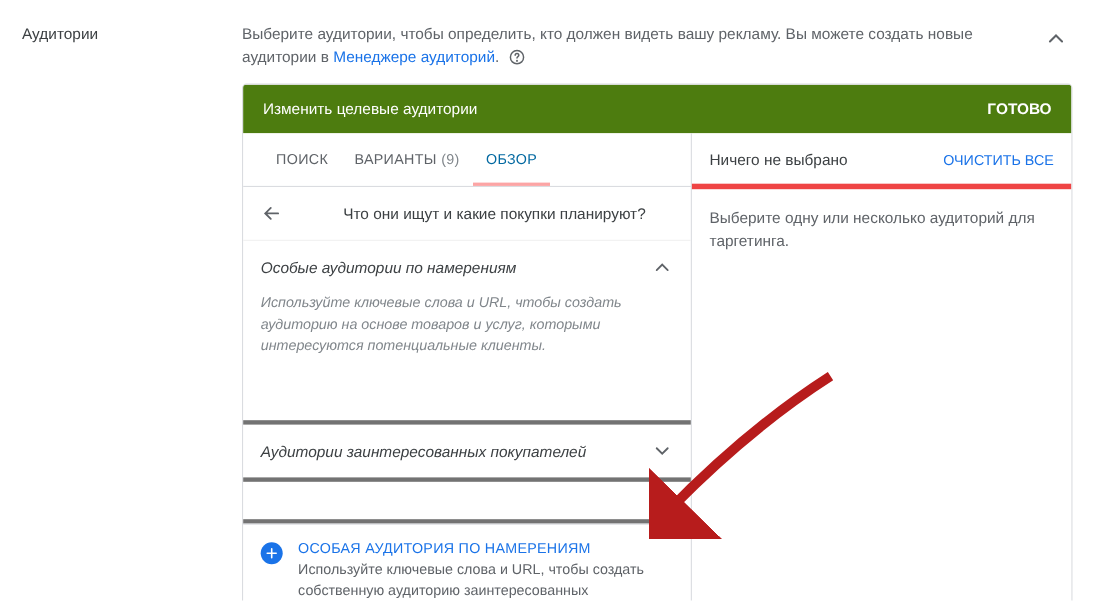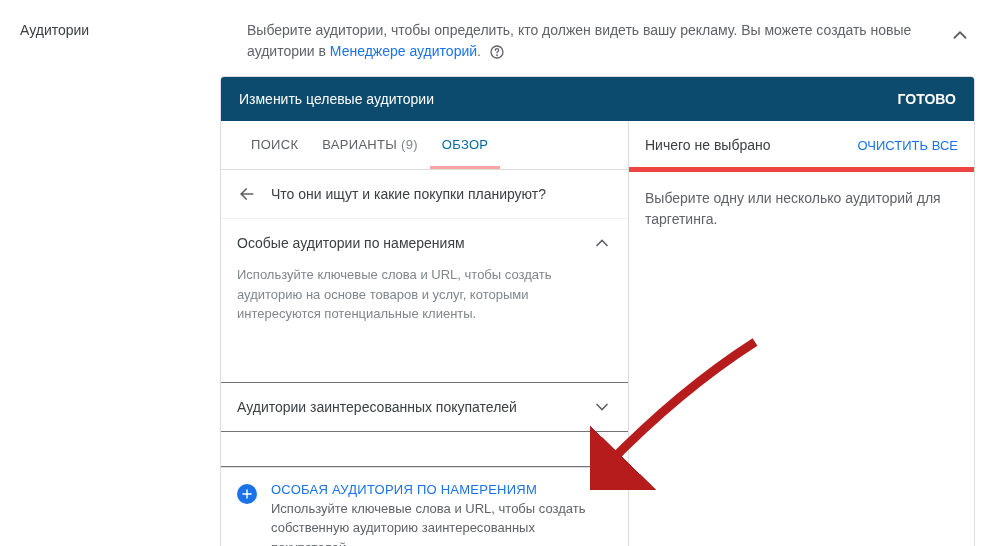--- a/index.html
+++ b/index.html
@@ -1,37 +1,37 @@
 <!DOCTYPE html>
 <html><head>
   <meta charset="utf-8">
   <style>
     * { box-sizing: border-box; margin: 0; padding: 0; font-family: Arial, Helvetica, sans-serif; }
     body { background: #fff; width: 999px; height: 546px; overflow: hidden; position: relative; }
     .container { display: flex; padding: 20px 24px 0 20px; }
     .sidebar-label { width: 200px; font-size: 14px; color: #3c4043; font-weight: 500; padding-top: 2px; }
     .main { flex: 1; }
-    .intro { font-size: 14px; color: #5f6368; line-height: 1.5; padding-bottom: 14px; padding-right: 24px; margin-left: 27px; }
+    .intro { font-size: 14px; color: #5f6368; line-height: 1.5; padding-bottom: 14px; padding-right: 24px; }
     .intro a { color: #1a73e8; text-decoration: none; }
     .help-icon { display: inline-flex; width: 16px; height: 16px; vertical-align: middle; margin-left: 4px; color: #5f6368; }
     .card { border: 1px solid #dadce0; border-radius: 4px; overflow: hidden; }
-    .card-header { background: #0c4a6e; color: #fff; display: flex; justify-content: space-between; align-items: center; padding: 14px 18px; }
+    .card-header { background: #4d7c0f; color: #fff; display: flex; justify-content: space-between; align-items: center; padding: 14px 18px; }
     .card-header-title { font-size: 14px; font-weight: 500; }
     .card-header-action { font-size: 14px; font-weight: 700; cursor: pointer; }
     .card-body { display: flex; }
     .left-col { flex: 1; border-right: 1px solid #dadce0; }
     .right-col { width: 345px; }
     .tabs { display: flex; border-bottom: 1px solid #dadce0; padding: 0 18px; }
     .tab { padding: 16px 12px 14px; font-size: 13px; font-weight: 500; color: #5f6368; cursor: pointer; letter-spacing: 0.3px; }
     .tab.active { color: #0369a1; border-bottom: 3px solid #fca5a5; }
     .tab-count { color: #80868b; font-weight: 400; }
-    .breadcrumb { display: flex; align-items: center; padding: 14px 16px; border-bottom: 1px solid #f1f1f1; }
+    .breadcrumb { display: flex; align-items: center; padding: 14px 16px; border-bottom: 1px solid #f1f1f1; gap: 41px; }
     .back-arrow { width: 20px; height: 20px; color: #5f6368; cursor: pointer; margin-right: 14px; flex-shrink: 0; }
     .breadcrumb-text { font-size: 14px; color: #3c4043; }
-    .accordion-item { padding: 14px 16px; border-bottom: 1px solid #737373; }
+    .accordion-item { padding: 14px 16px; border-bottom: 4px solid #737373; font-style: italic; }
     .accordion-head { display: flex; justify-content: space-between; align-items: center; cursor: pointer; }
     .accordion-title { font-size: 14px; color: #3c4043; }
     .chevron { width: 20px; height: 20px; color: #5f6368; flex-shrink: 0; }
     .accordion-desc { font-size: 13px; color: #80868b; line-height: 1.5; padding-top: 12px; padding-right: 8px; }
     .right-head { display: flex; justify-content: space-between; align-items: center; padding: 16px 16px 14px; border-bottom: 5px solid #ef4444; }
     .right-head-text { font-size: 14px; color: #3c4043; }
     .clear-btn { font-size: 13px; font-weight: 500; color: #1a73e8; cursor: pointer; }
     .right-body { padding: 16px; font-size: 14px; color: #5f6368; line-height: 1.5; }
     .custom-intent { border-top: 1px solid #dadce0; padding: 14px 16px; display: flex; align-items: flex-start; cursor: pointer; }
     .plus-circle { width: 20px; height: 20px; background: #1a73e8; border-radius: 50%; display: flex; align-items: center; justify-content: center; color: #fff; margin-right: 14px; margin-top: 2px; flex-shrink: 0; }

